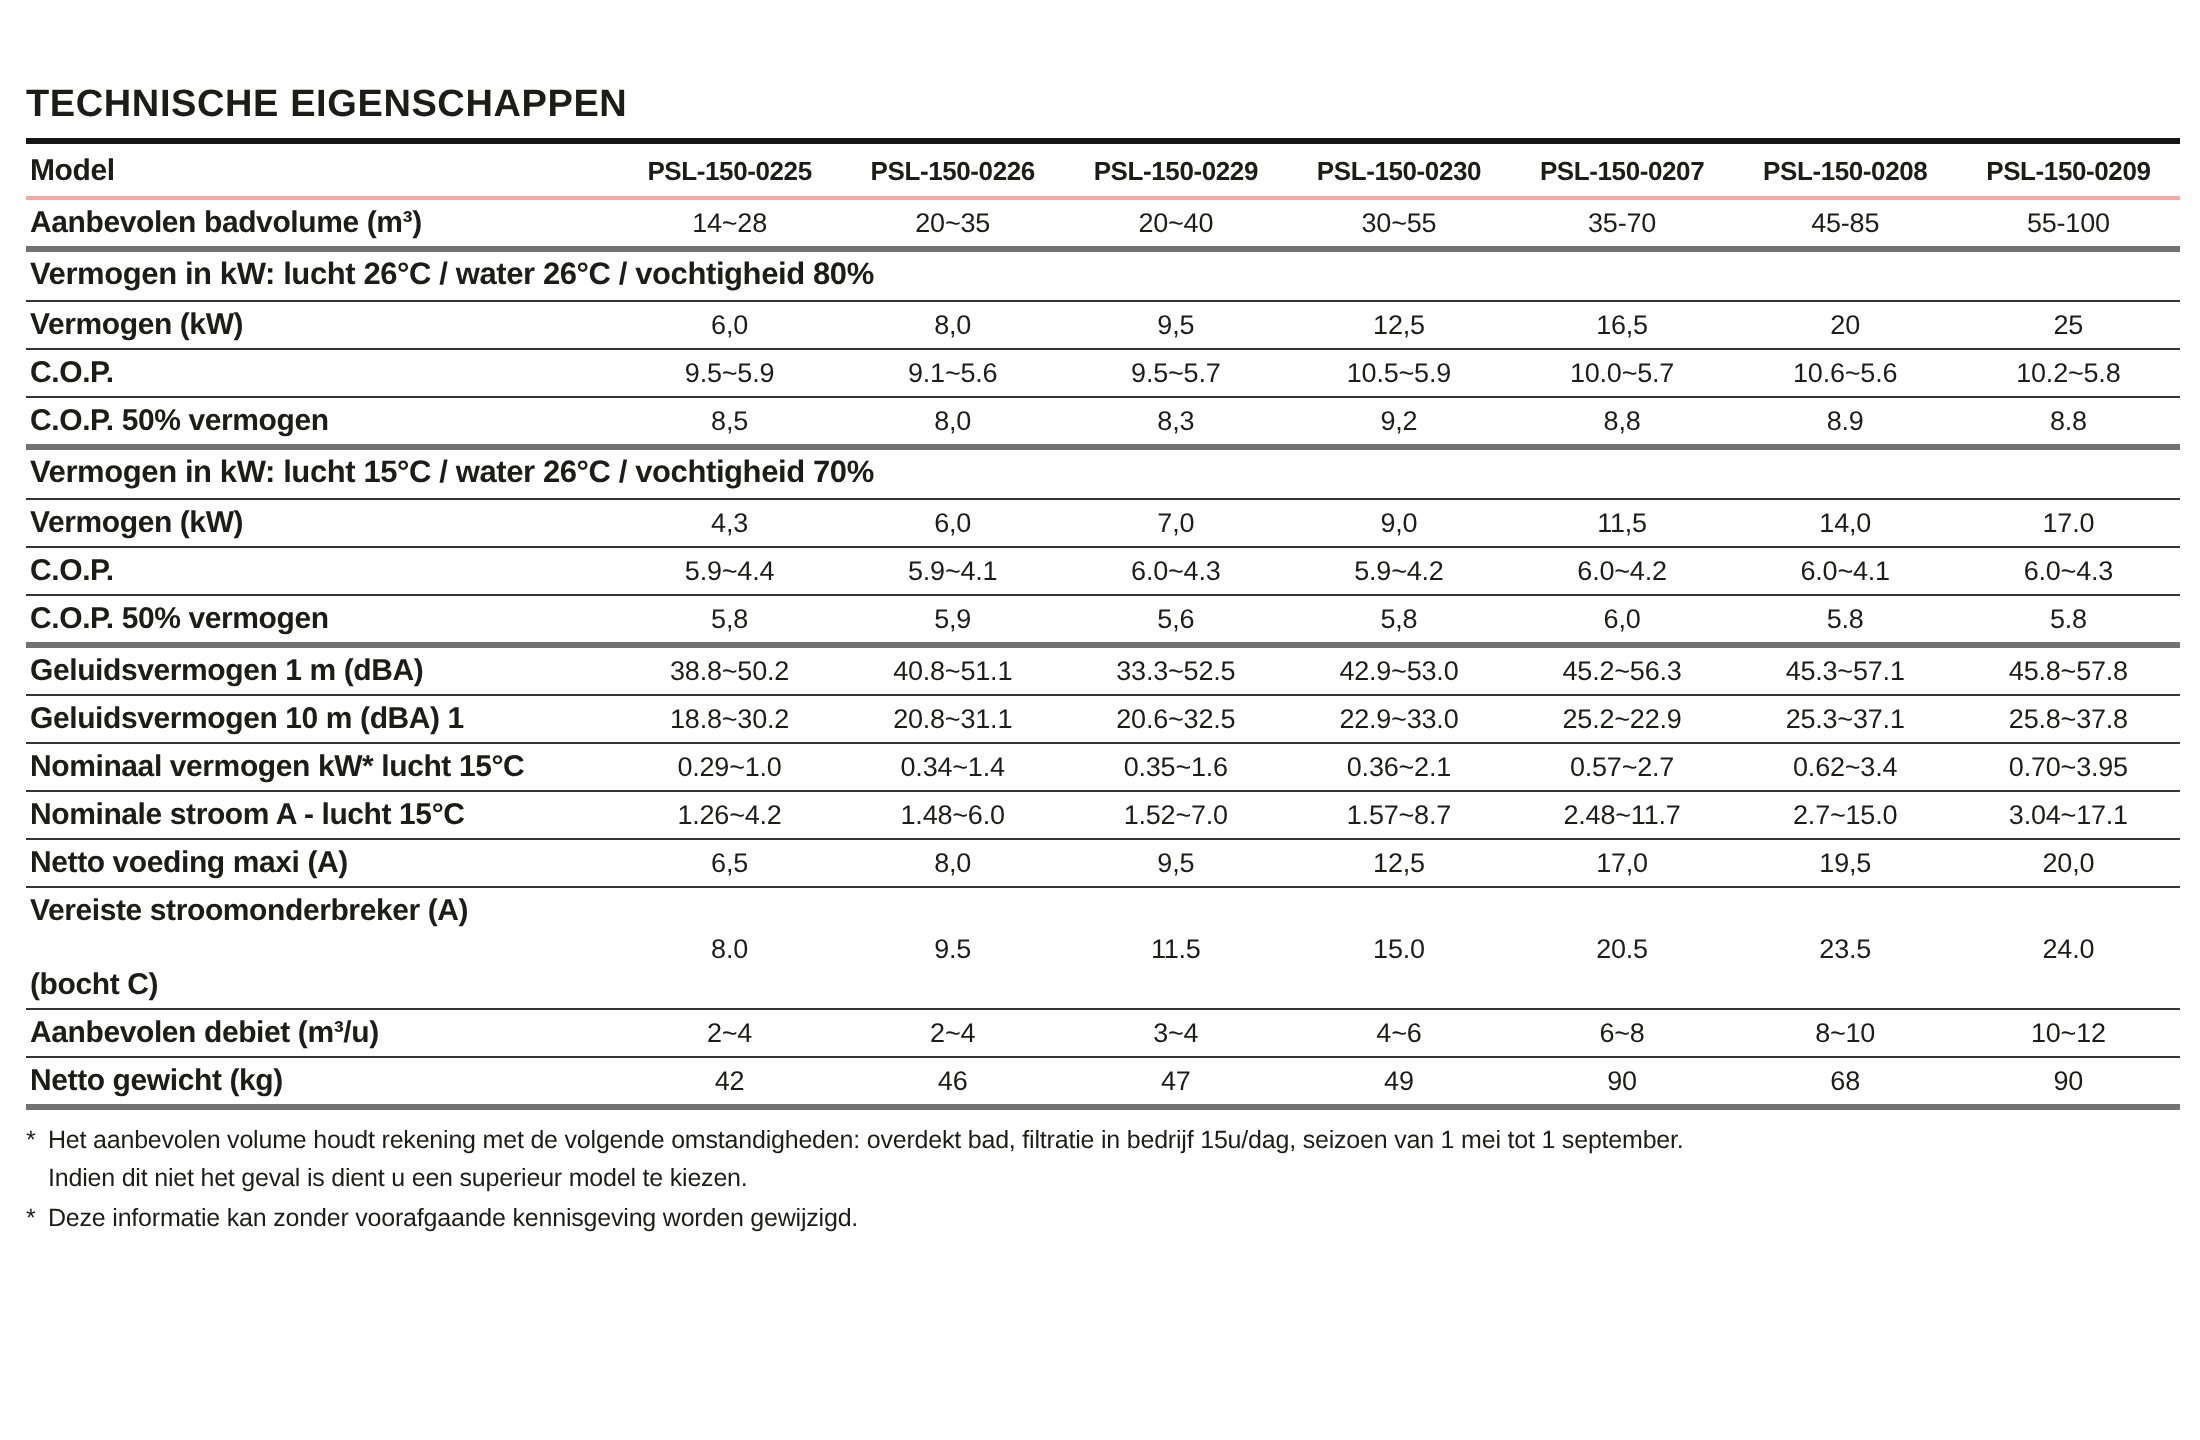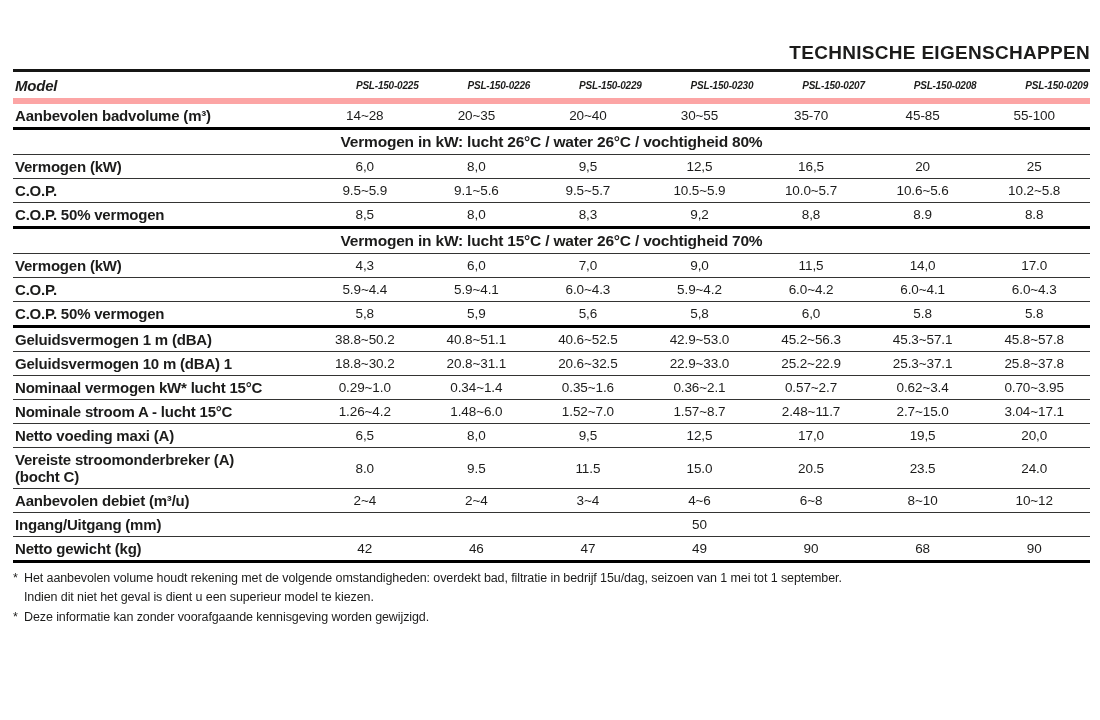--- a/index.html
+++ b/index.html
@@ -20,70 +20,68 @@
     padding: 42px 10px 0 13px;
   }
   .page-title {
     font-size: 19px;
     font-weight: 700;
     letter-spacing: 0.3px;
     margin: 0 0 0 0;
     padding-bottom: 5px;
     border-bottom: 3px solid #161615;
     width: 1077px;
-    text-align: right;
   }
   table.spec-table {
     width: 1077px;
     border-collapse: collapse;
     table-layout: fixed;
   }
   table.spec-table td, table.spec-table th {
     padding: 3px 2px;
     vertical-align: middle;
     border-bottom: 1.5px solid #343433;
   }
   col.c-label { width: 296px; }
   tr.model-row th {
-    border-bottom: 6px solid #fca5a5;
+    border-bottom: 2px solid #fca5a5;
     padding-top: 5px;
     padding-bottom: 4px;
-    font-style: italic;
   }
   th.label-cell, td.label-cell {
     text-align: left;
     font-weight: 700;
     font-size: 15px;
     letter-spacing: -0.2px;
     padding-left: 2px;
   }
   th.model-cell {
-    font-size: 10px;
+    font-size: 13px;
     font-weight: 700;
-    text-align: right;
+    text-align: center;
     letter-spacing: -0.2px;
   }
   td.value-cell {
     text-align: center;
     font-size: 13.5px;
     font-weight: 400;
     letter-spacing: -0.1px;
   }
   td.section-cell {
     font-size: 15.5px;
     font-weight: 700;
     letter-spacing: -0.2px;
-    text-align: center;
+    text-align: left;
     padding-left: 2px;
     padding-top: 4px;
     padding-bottom: 3px;
   }
-  tr.thick td, tr.thick th { border-bottom: 3px solid #000000; margin-left: 40px; }
+  tr.thick td, tr.thick th { border-bottom: 3px solid #737373; margin-left: 40px; }
   td.span-value { text-align: center; font-size: 13.5px; }
-  .label-line2 { font-weight: 700; }
+  .label-line2 { font-weight: 700; margin-top: 20px; }
   .footnotes {
     width: 1077px;
     margin-top: 6px;
     font-size: 12.5px;
     line-height: 1.55;
     letter-spacing: -0.1px;
   }
   .footnote { display: flex; }
   .footnote .marker { width: 11px; flex: 0 0 11px; }
   .footnote .ftext { flex: 1; }
@@ -207,21 +205,21 @@
           <td class="value-cell">6,0</td>
           <td class="value-cell">5.8</td>
           <td class="value-cell">5.8</td>
         </tr>
         <tr>
           <td class="label-cell">
             <div>Geluidsvermogen 1 m (dBA)</div>
           </td>
           <td class="value-cell">38.8~50.2</td>
           <td class="value-cell">40.8~51.1</td>
-          <td class="value-cell">40.6~52.5</td>
+          <td class="value-cell">33.3~52.5</td>
           <td class="value-cell">42.9~53.0</td>
           <td class="value-cell">45.2~56.3</td>
           <td class="value-cell">45.3~57.1</td>
           <td class="value-cell">45.8~57.8</td>
         </tr>
         <tr>
           <td class="label-cell">
             <div>Geluidsvermogen 10 m (dBA) 1</div>
           </td>
           <td class="value-cell">18.8~30.2</td>
@@ -285,24 +283,20 @@
           <td class="label-cell">
             <div>Aanbevolen debiet (m³/u)</div>
           </td>
           <td class="value-cell">2~4</td>
           <td class="value-cell">2~4</td>
           <td class="value-cell">3~4</td>
           <td class="value-cell">4~6</td>
           <td class="value-cell">6~8</td>
           <td class="value-cell">8~10</td>
           <td class="value-cell">10~12</td>
-        </tr>
-        <tr>
-          <td class="label-cell">Ingang/Uitgang (mm)</td>
-          <td class="span-value" colspan="7">50</td>
         </tr>
         <tr class="thick">
           <td class="label-cell">
             <div>Netto gewicht (kg)</div>
           </td>
           <td class="value-cell">42</td>
           <td class="value-cell">46</td>
           <td class="value-cell">47</td>
           <td class="value-cell">49</td>
           <td class="value-cell">90</td>

